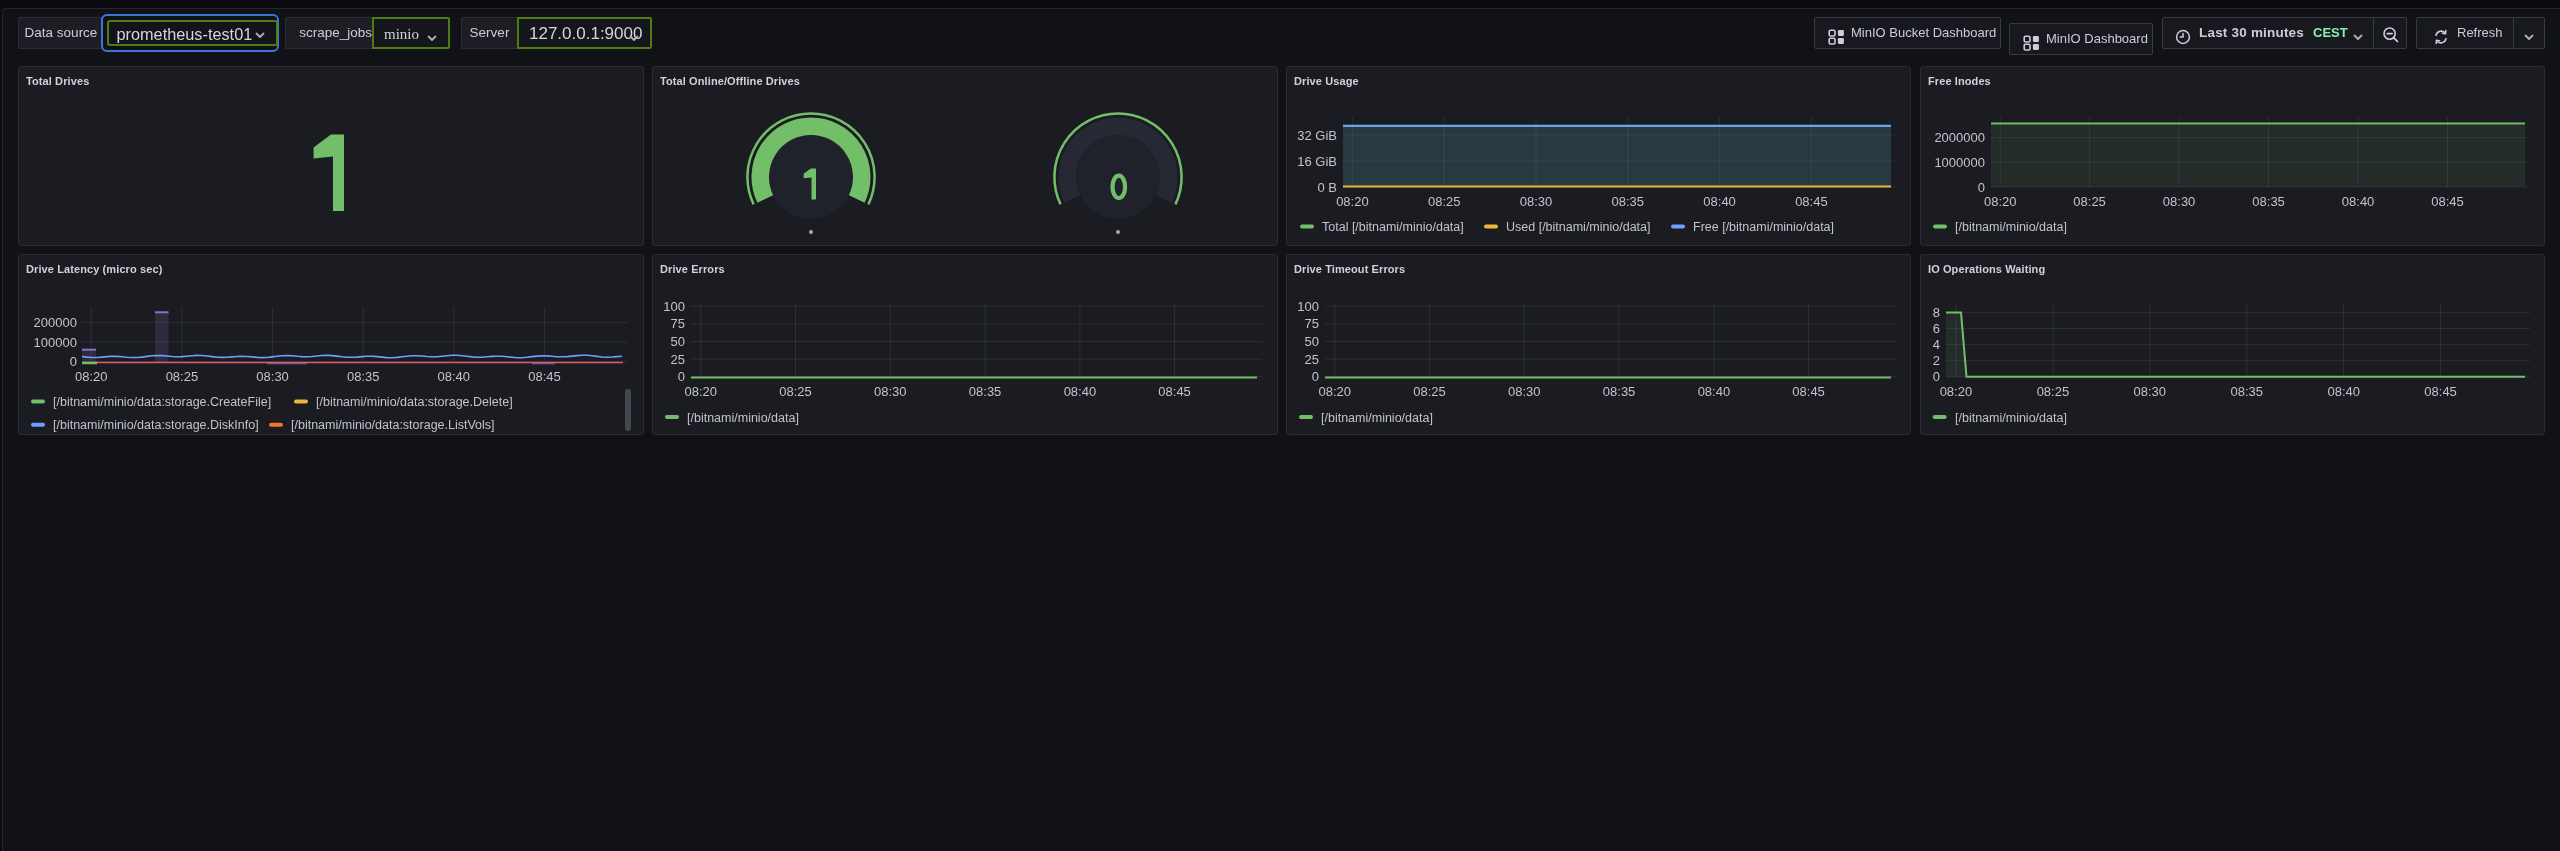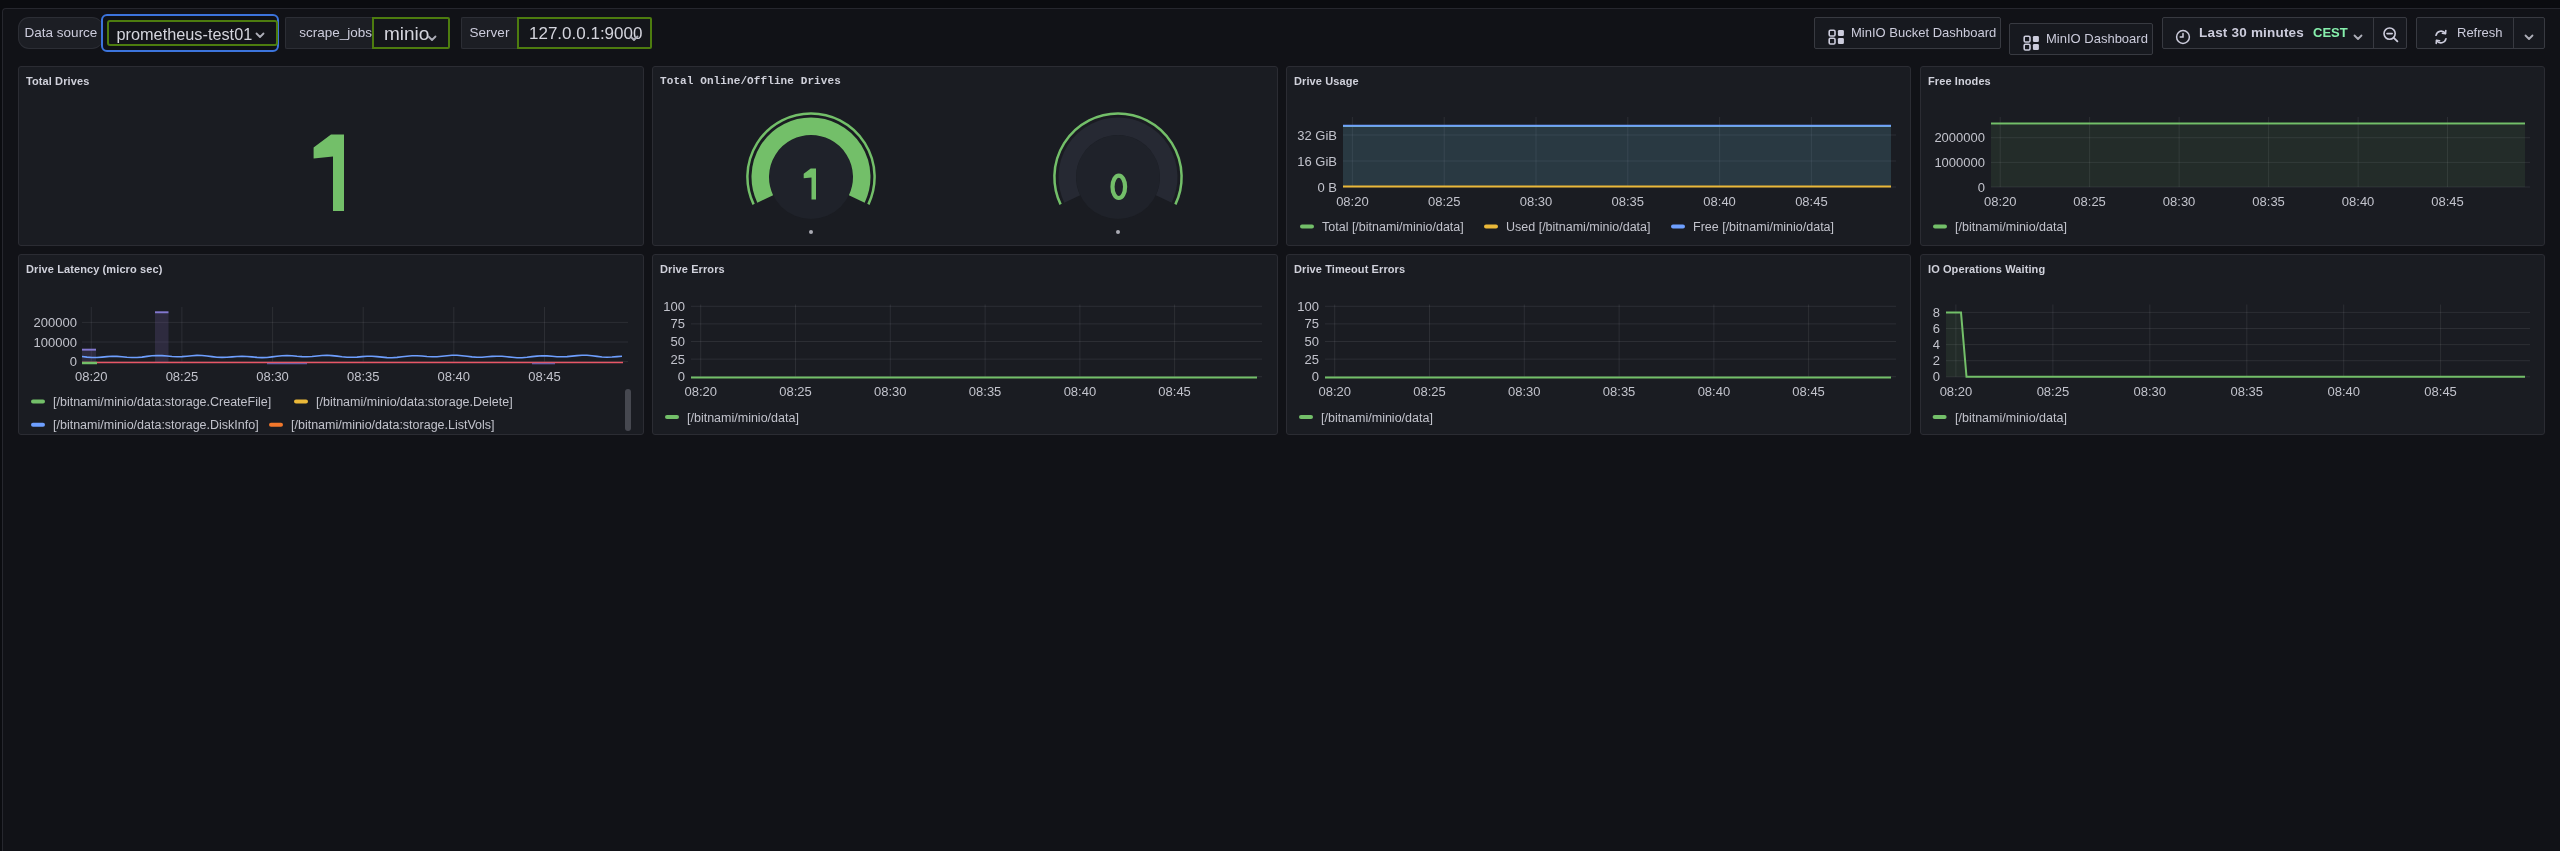--- a/index.html
+++ b/index.html
@@ -16,28 +16,28 @@
 .vvalue { position:absolute; height:32px; line-height:30px; background:#14161b;
   border:2px solid #4d7c0f; color:#d4d5dd; font-size:13.5px; border-radius:0 2px 2px 0;
   white-space:nowrap; }
 .vvalue .car { position:absolute; right:8px; top:8px; }
 .btn { position:absolute; height:32px; background:#17191f; border:1px solid #383a41;
   border-radius:2px; color:#ccccdc; font-size:13px; font-weight:500; line-height:30px;
   white-space:nowrap; }
 .btn .ic { position:absolute; left:13px; top:8px; }
 </style></head><body>
 <div id="main"></div>
-<div class="vlabel" style="left:18px;top:17px;width:85px;border-radius:11px;">Data source</div>
+<div class="vlabel" style="left:18px;top:17px;width:85px;">Data source</div>
 <div style="position:absolute;left:101px;top:14px;width:178px;height:38px;border:2.5px solid #3c74dc;border-radius:6px;background:#0f1116;">
     <div class="vvalue" style="left:3.5px;top:3.5px;width:171px;height:26px;line-height:24px;border-radius:3px;background:#131419;"><span style="padding-left:8px;"><span style="font-size:16.3px;">prometheus-test01</span></span><span class="car" style="top:5px;"><svg width="16" height="16" viewBox="0 0 16 16">
           <path d="M4.5 6.5 L8 10 L11.5 6.5" fill="none" stroke="#adaeb8" stroke-width="1.8" stroke-linecap="round" stroke-linejoin="round"></path>
         </svg></span></div>
   </div>
 <div class="vlabel" style="left:285px;top:17px;width:87px;text-align:right;">scrape_jobs</div>
-<div class="vvalue" style="left:372px;top:17px;width:78px;"><span style="padding-left:10px;"><span style="font-size:19px;">minio</span></span><span class="car"><svg width="16" height="16" viewBox="0 0 16 16">
+<div class="vvalue" style="left:372px;top:17px;width:78px;"><span style="padding-left:10px;"><span style="font-size:15px;font-family:Liberation Serif, serif;">minio</span></span><span class="car"><svg width="16" height="16" viewBox="0 0 16 16">
         <path d="M4.5 6.5 L8 10 L11.5 6.5" fill="none" stroke="#adaeb8" stroke-width="1.8" stroke-linecap="round" stroke-linejoin="round"></path>
       </svg></span></div>
 <div class="vlabel" style="left:461px;top:17px;width:56px;">Server</div>
 <div class="vvalue" style="left:517px;top:17px;width:135px;"><span style="padding-left:10px;"><span style="font-size:17px;">127.0.0.1:9000</span></span><span class="car"><svg width="16" height="16" viewBox="0 0 16 16">
         <path d="M4.5 6.5 L8 10 L11.5 6.5" fill="none" stroke="#adaeb8" stroke-width="1.8" stroke-linecap="round" stroke-linejoin="round"></path>
       </svg></span></div>
 <div class="btn" style="left:1814px;top:17px;width:187px;"><span class="ic"><svg width="16" height="16" viewBox="0 0 16 16">
         <g fill="none" stroke="#ccccdc" stroke-width="1.6">
           <rect x="1.2" y="1.2" width="5.8" height="5.8" rx="1.3"></rect>
           <rect x="1.2" y="9.2" width="5.8" height="5.8" rx="1.3"></rect>
@@ -86,21 +86,21 @@
     <span style="position:absolute;left:104px;top:8px;"><svg width="16" height="16" viewBox="0 0 16 16">
         <path d="M4.5 6.5 L8 10 L11.5 6.5" fill="none" stroke="#adaeb8" stroke-width="1.8" stroke-linecap="round" stroke-linejoin="round"></path>
       </svg></span>
   </div>
 <div class="panel" style="left:18px;top:66px;width:626px;height:180px;">
     <svg width="626" height="180" viewBox="0 0 626 180" style="position:absolute;left:0;top:0;">
       <path d="M 312.0 67.5 L 325.0 67.5 L 325.0 144.0 L 314.0 144.0 L 314.0 89.5 L 294.6 91.6 L 294.6 80.6 Z" fill="#73bf69"></path>
     </svg>
     <div class="ptitle">Total Drives</div>
   </div>
-<div class="panel" style="left:652px;top:66px;width:626px;height:180px;font-family:Liberation Mono, monospace;">
+<div class="panel" style="left:652px;top:66px;width:626px;height:180px;">
     <svg width="626" height="180" viewBox="0 0 626 180" style="position:absolute;left:0;top:0;">
       <circle cx="158" cy="110" r="42" fill="#1f222a"></circle>
       <path d="M 100.6 137.4 A 63.6 63.6 0 1 1 215.4 137.4" fill="none" stroke="#73bf69" stroke-width="2.5"></path>
       <path d="M 112.2 131.9 A 50.75 50.75 0 1 1 203.8 131.9" fill="none" stroke="#73bf69" stroke-width="17.5"></path>
       <path d="M 157.7 101.5 L 163.0 101.5 L 163.0 132.5 L 158.5 132.5 L 158.5 110.4 L 150.7 111.3 L 150.7 106.8 Z" fill="#73bf69"></path>
       <circle cx="158" cy="165" r="2" fill="#aaabb4"></circle>
       <circle cx="465" cy="110" r="42" fill="#1f222a"></circle>
       <path d="M 407.6 137.4 A 63.6 63.6 0 1 1 522.4 137.4" fill="none" stroke="#73bf69" stroke-width="2.5"></path>
       <path d="M 419.2 131.9 A 50.75 50.75 0 1 1 510.8 131.9" fill="none" stroke="#262933" stroke-width="17.5"></path>
       <ellipse cx="465.8" cy="119.8" rx="6.3" ry="11.2" fill="none" stroke="#73bf69" stroke-width="4.2"></ellipse>

